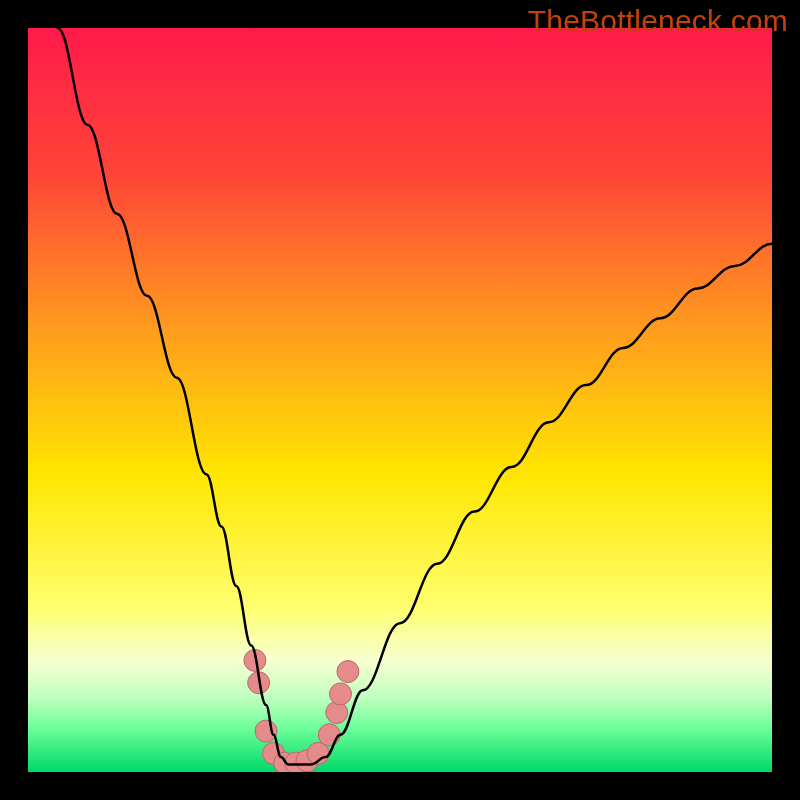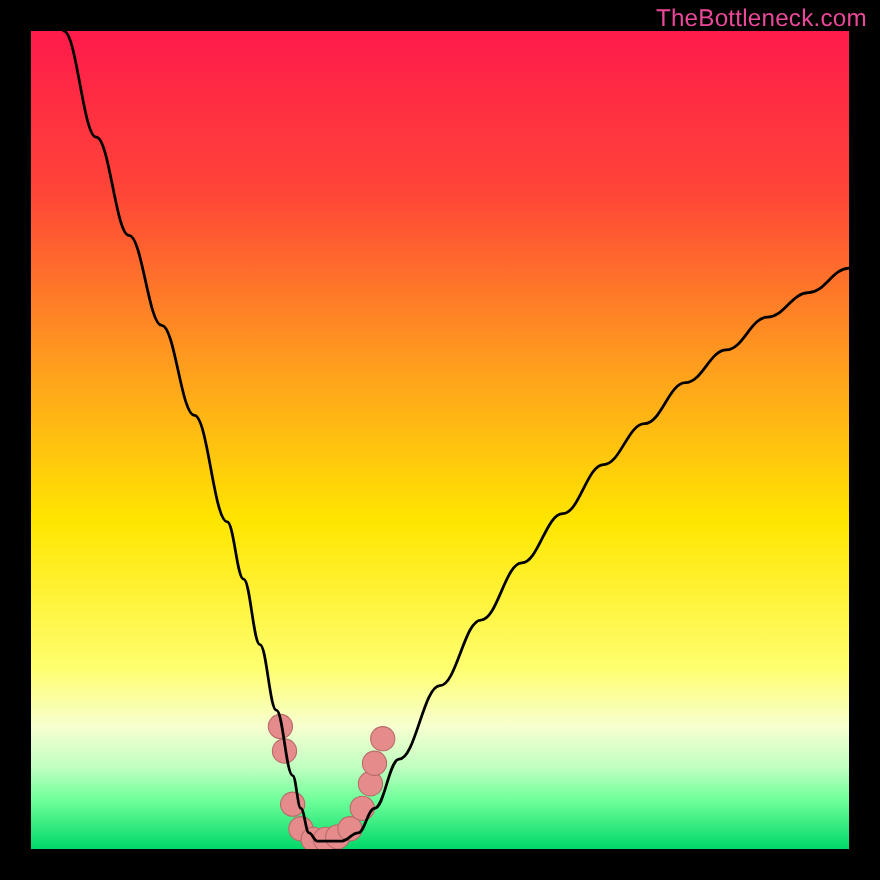--- a/index.html
+++ b/index.html
@@ -38,23 +38,23 @@
     left: 0;
     top: 0;
     width: 100%;
     height: 100%;
   }
   .watermark {
     position: absolute;
     top: 4px;
     right: 12px;
     font-family: Arial, Helvetica, sans-serif;
-    font-size: 22px;
+    font-size: 30px;
     font-weight: 500;
-    color: #ec4899;
+    color: #c2410c;
     letter-spacing: 0.2px;
   }
 </style>
 </head>
 <body>
 
 <div class="frame">
   <div class="plot">
     <svg class="gradient" viewBox="0 0 744 744" preserveAspectRatio="none">
       <defs>

